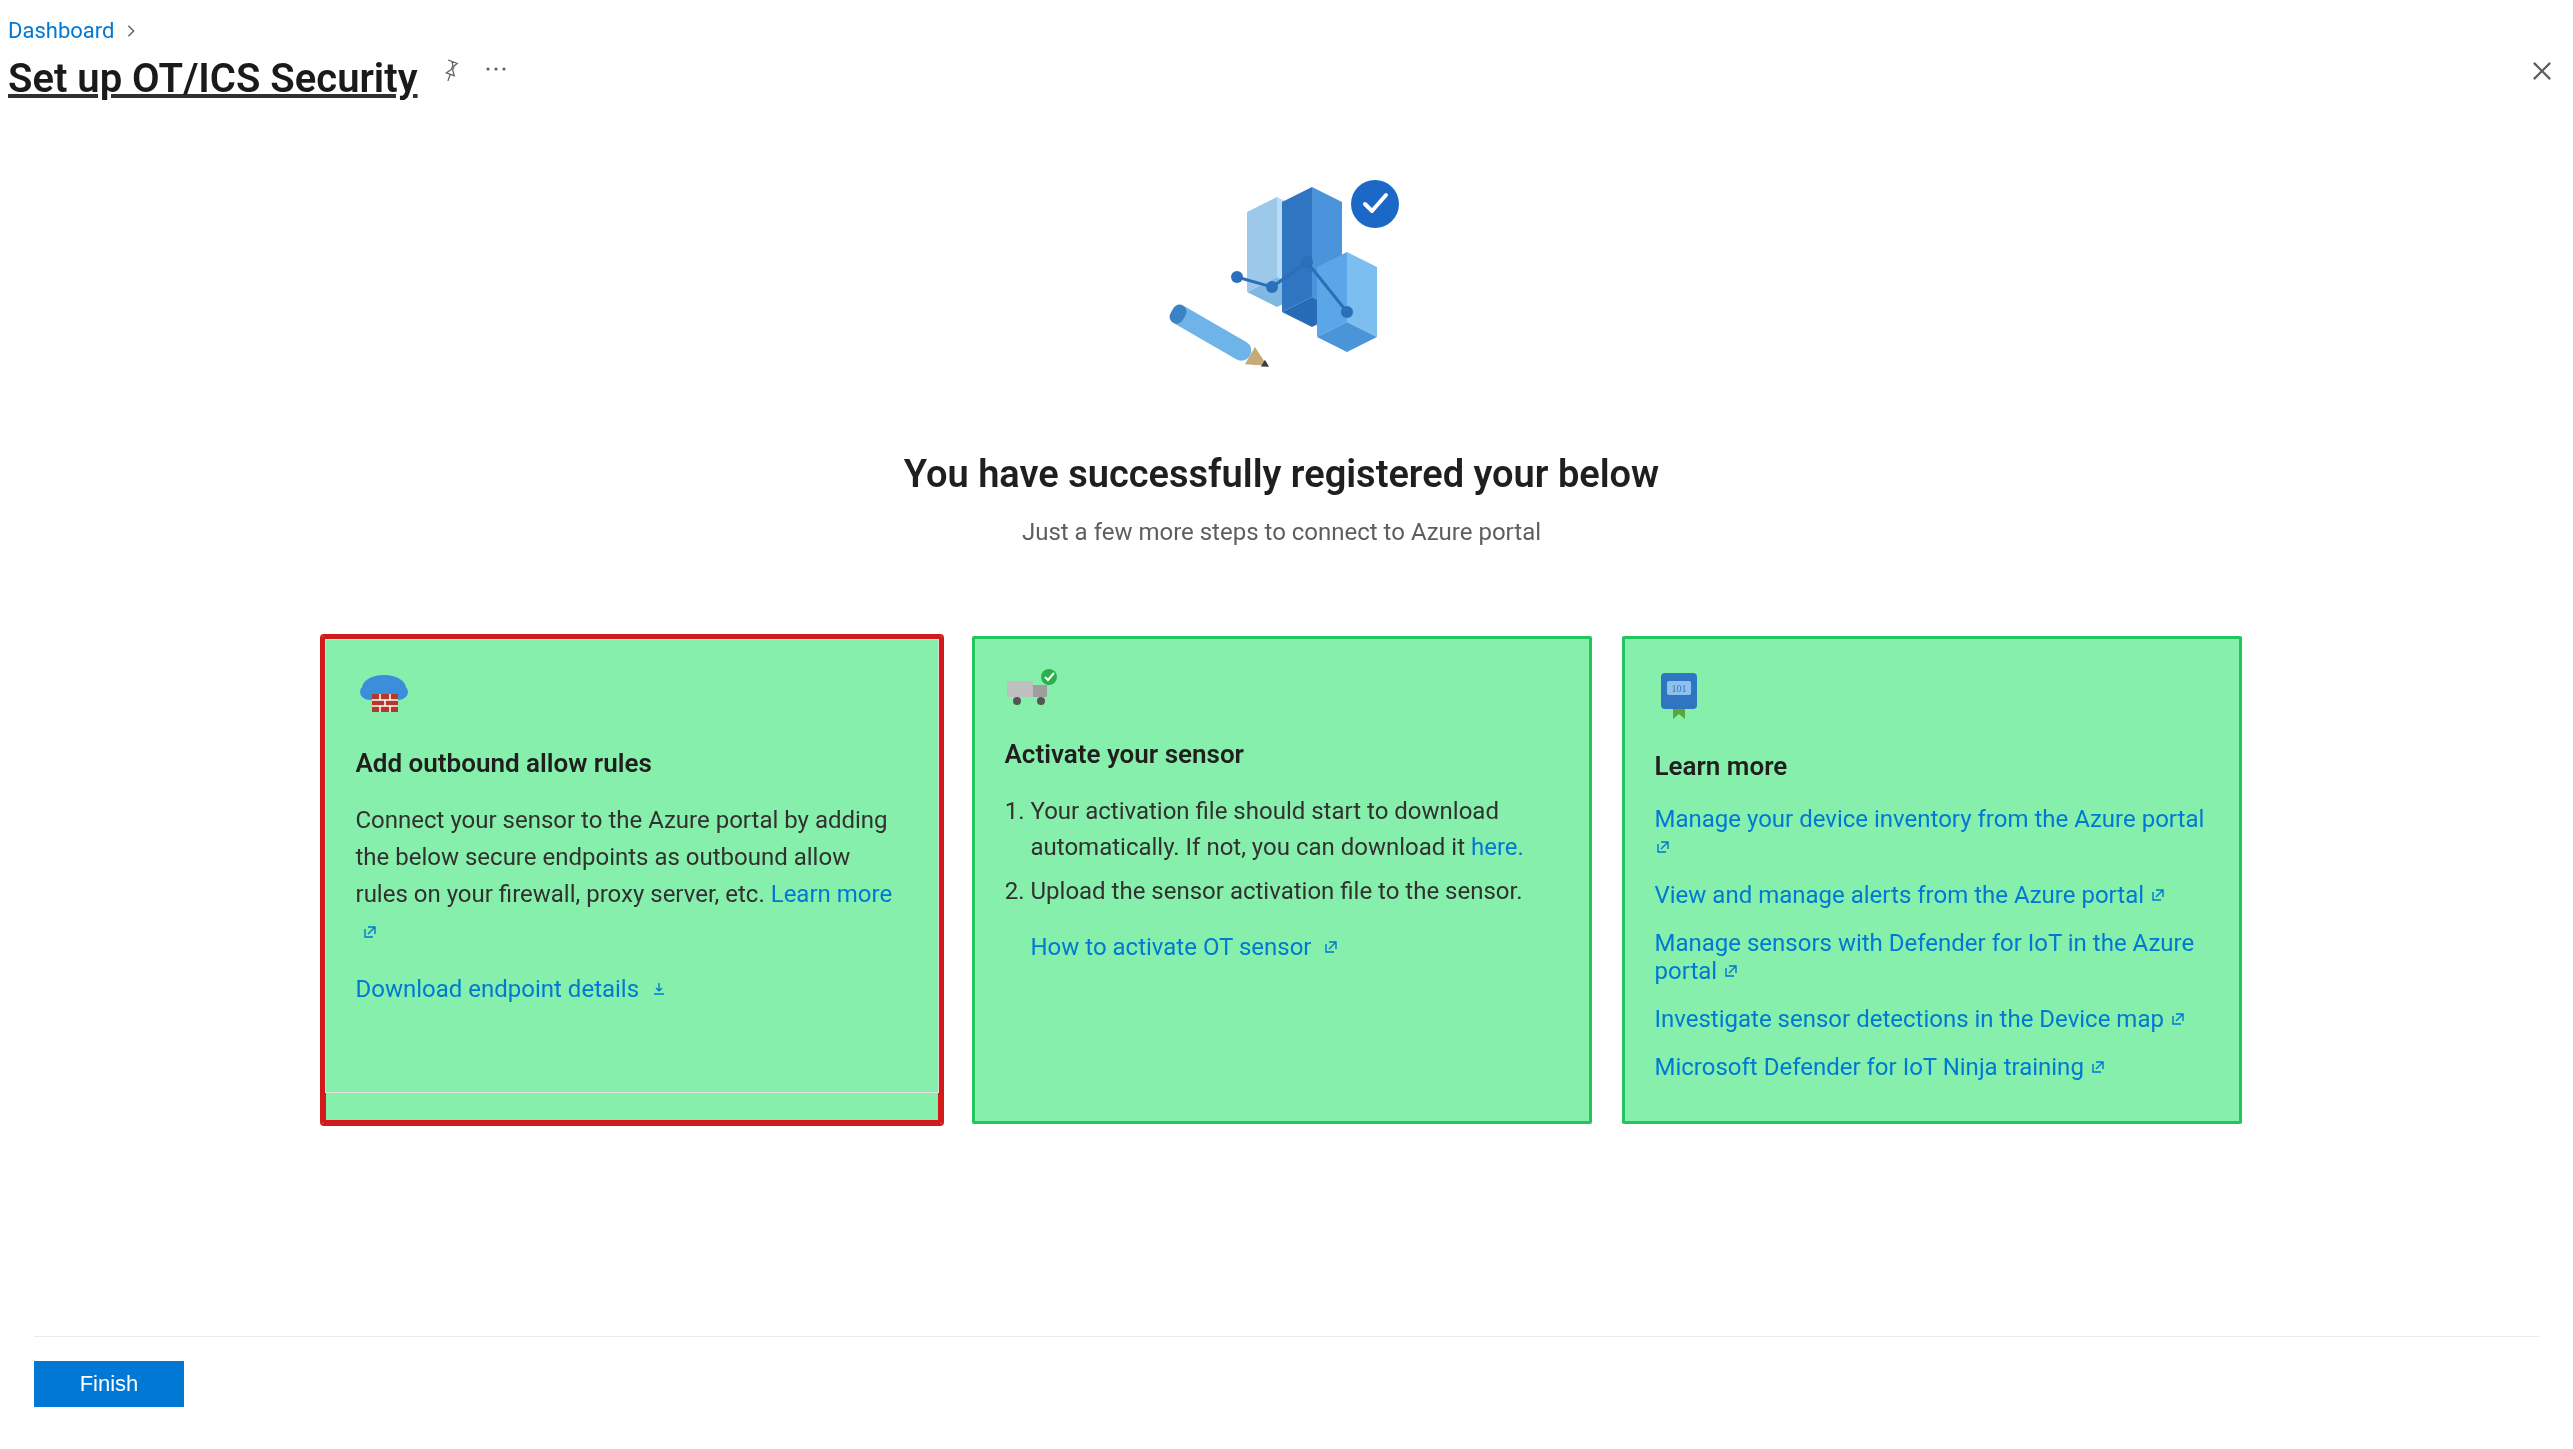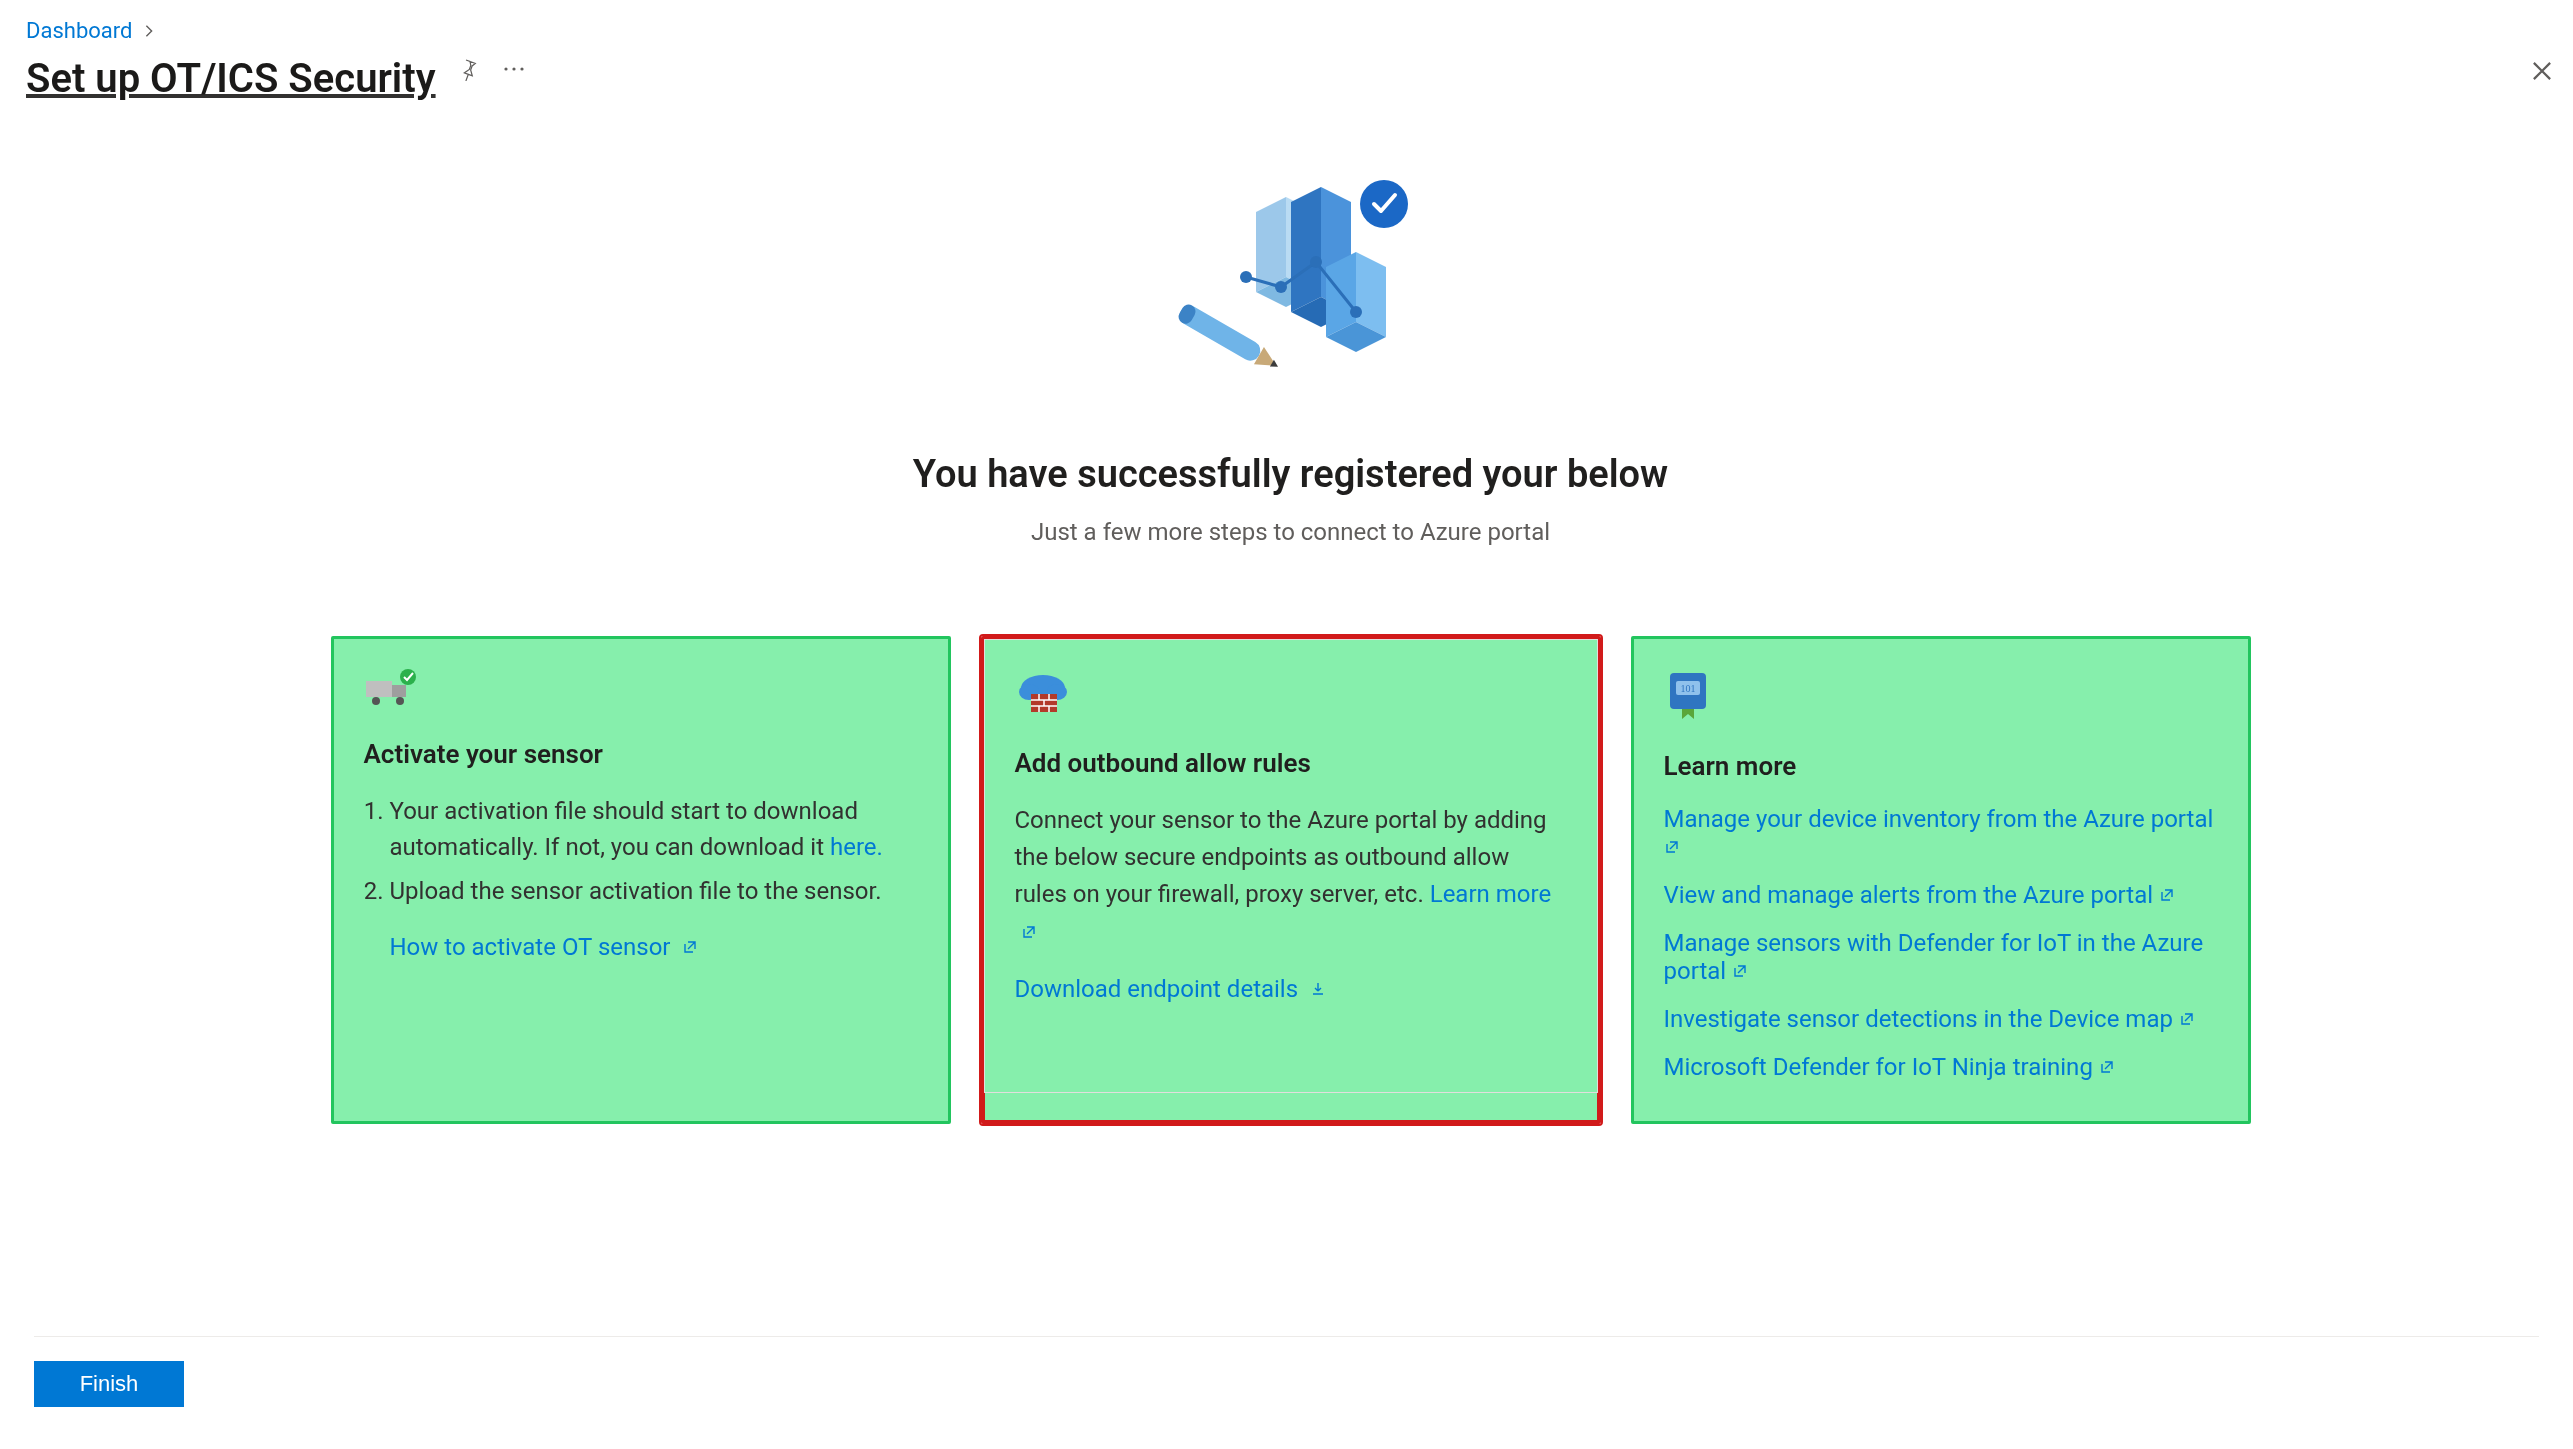--- a/index.html
+++ b/index.html
@@ -6,21 +6,21 @@
   html, body {
     margin: 0; padding: 0;
     font-family: "Segoe UI", -apple-system, BlinkMacSystemFont, Roboto, "Helvetica Neue", sans-serif;
     background: #ffffff;
     color: #323130;
     width: 2573px;
     height: 1449px;
     position: relative;
   }
   .page {
-    padding: 18px 18px 0 26px;
+    padding: 18px 18px 0 8px;
     position: relative;
   }
   .breadcrumb {
     font-size: 22px;
     color: #0078d4;
     display: flex;
     align-items: center;
     gap: 10px;
   }
   .breadcrumb a { color: #0078d4; text-decoration: none; cursor: pointer; }
@@ -226,48 +226,20 @@
           <polygon points="105,6 112,10 105,14" fill="#3b3b3b"></polygon>
           <rect x="0" y="0" width="14" height="20" rx="7" fill="#3c83c6"></rect>
         </g>
       </svg>
     </div>
     <div class="hero-title">You have successfully registered your below</div>
     <div class="hero-sub">Just a few more steps to connect to Azure portal</div>
   </div>
 
   <div class="cards">
-
-    <div class="card">
-      <span>
-        <svg width="56" height="40" viewBox="0 0 56 40">
-          <rect x="2" y="12" width="26" height="16" fill="#bfbfbf"></rect>
-          <rect x="28" y="16" width="14" height="12" fill="#9e9e9e"></rect>
-          <circle cx="12" cy="32" r="4" fill="#555"></circle>
-          <circle cx="36" cy="32" r="4" fill="#555"></circle>
-          <circle cx="44" cy="8" r="8" fill="#2bb14c"></circle>
-          <path d="M40 8 l3 3 l6 -7" stroke="#fff" stroke-width="2" fill="none"></path>
-        </svg>
-      </span>
-      <h2>Activate your sensor</h2>
-      <ol>
-        <li>
-          <span>Your activation file should start to download automatically. If not, you can download it </span><a class="link">here.</a>
-        </li>
-        <li>Upload the sensor activation file to the sensor.</li>
-      </ol>
-      <a class="card-link" style="margin-left:26px;">
-        <span>How to activate OT sensor</span>
-        <span class="ext-icon">
-          <svg width="16" height="16" viewBox="0 0 16 16" style="display:inline">
-              <path d="M6 3h7v7M13 3L6 10M11 13H3V5" fill="none" stroke="#0078d4" stroke-width="1.4"></path>
-            </svg>
-        </span>
-      </a>
-    </div>
 
     <div class="card highlight">
       <div class="card-inner">
         <span>
           <svg width="56" height="48" viewBox="0 0 56 48">
             <ellipse cx="28" cy="18" rx="22" ry="13" fill="#3b8edb"></ellipse>
             <ellipse cx="14" cy="22" rx="10" ry="8" fill="#3b8edb"></ellipse>
             <ellipse cx="42" cy="22" rx="10" ry="8" fill="#3b8edb"></ellipse>
             <rect x="16" y="24" width="26" height="18" fill="#b33a2a"></rect>
             <line x1="16" y1="30" x2="42" y2="30" stroke="#fff" stroke-width="1.5"></line>
@@ -291,20 +263,48 @@
             <svg width="16" height="16" viewBox="0 0 16 16" style="display:inline">
                 <path d="M8 2v8m0 0l-3-3m3 3l3-3M3 13h10" fill="none" stroke="#0078d4" stroke-width="1.4"></path>
               </svg>
           </span>
         </a>
       </div>
     </div>
 
     <div class="card">
       <span>
+        <svg width="56" height="40" viewBox="0 0 56 40">
+          <rect x="2" y="12" width="26" height="16" fill="#bfbfbf"></rect>
+          <rect x="28" y="16" width="14" height="12" fill="#9e9e9e"></rect>
+          <circle cx="12" cy="32" r="4" fill="#555"></circle>
+          <circle cx="36" cy="32" r="4" fill="#555"></circle>
+          <circle cx="44" cy="8" r="8" fill="#2bb14c"></circle>
+          <path d="M40 8 l3 3 l6 -7" stroke="#fff" stroke-width="2" fill="none"></path>
+        </svg>
+      </span>
+      <h2>Activate your sensor</h2>
+      <ol>
+        <li>
+          <span>Your activation file should start to download automatically. If not, you can download it </span><a class="link">here.</a>
+        </li>
+        <li>Upload the sensor activation file to the sensor.</li>
+      </ol>
+      <a class="card-link" style="margin-left:26px;">
+        <span>How to activate OT sensor</span>
+        <span class="ext-icon">
+          <svg width="16" height="16" viewBox="0 0 16 16" style="display:inline">
+              <path d="M6 3h7v7M13 3L6 10M11 13H3V5" fill="none" stroke="#0078d4" stroke-width="1.4"></path>
+            </svg>
+        </span>
+      </a>
+    </div>
+
+    <div class="card">
+      <span>
         <svg width="52" height="52" viewBox="0 0 52 52">
           <rect x="6" y="4" width="36" height="36" rx="4" fill="#2f75c1"></rect>
           <rect x="12" y="12" width="24" height="14" rx="2" fill="#8fc1ec"></rect>
           <text x="24" y="23" font-size="10" fill="#2f75c1" text-anchor="middle" font-family="Segoe UI">101</text>
           <polygon points="18,40 18,50 24,45 30,50 30,40" fill="#5aa63a"></polygon>
         </svg>
       </span>
       <h2>Learn more</h2>
       <ul class="learn-list">
         <li><a class="link"><span>Manage your device inventory from the Azure portal</span> <span><svg width="16" height="16" viewBox="0 0 16 16" style="display:inline">

